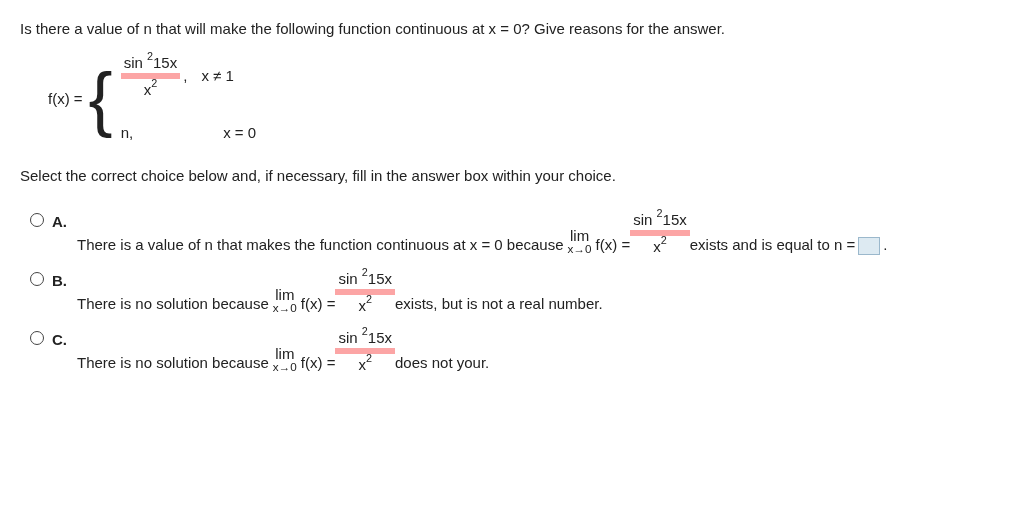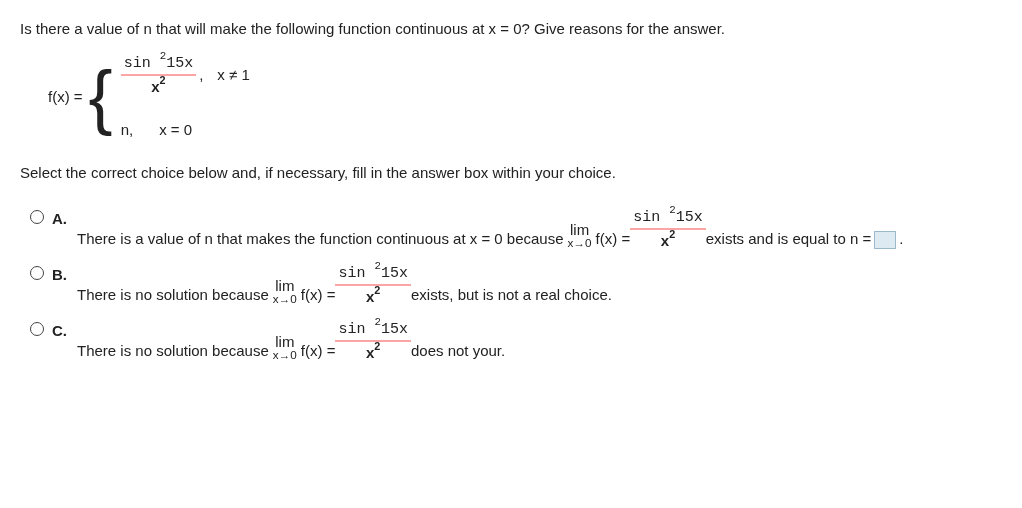--- a/index.html
+++ b/index.html
@@ -47,26 +47,24 @@
     }
     .frac {
       display: inline-flex;
       flex-direction: column;
       align-items: center;
       vertical-align: middle;
       line-height: 1.1;
     }
     .frac .num {
       padding: 0 3px 1px 3px;
-      border-bottom: 2px solid #fca5a5;
-      font-family: Liberation Mono, monospace;
+      border-bottom: 6px solid #fca5a5;
     }
     .frac .den {
       padding: 1px 3px 0 3px;
-      font-weight: bold;
     }
     .sup {
       font-size: 0.72em;
       vertical-align: super;
       position: relative;
       top: -0.15em;
     }
     .instruction {
       margin-bottom: 24px;
     }
@@ -149,21 +147,21 @@
         </span>
         <span class="den">
           <span>x</span><span class="sup">2</span>
         </span>
       </span>
       <span style="margin-left:3px;">,</span>
       <span class="case-cond">x ≠ 1</span>
     </div>
     <div class="case-row">
       <span>n,</span>
-      <span class="case-cond" style="margin-left:26px;">x = 0</span>
+      <span class="case-cond" style="margin-left:90px;">x = 0</span>
     </div>
   </div>
 </div>
 
 <div class="instruction">Select the correct choice below and, if necessary, fill in the answer box within your choice.</div>
 
 <div class="choices">
 
   <div class="choice">
     <div class="radio"></div>
@@ -205,21 +203,21 @@
         <span class="inline-mid"> f(x) = </span>
         <span class="frac">
           <span class="num">
             <span>sin</span>
             <span class="sup">2</span><span>15x</span>
           </span>
           <span class="den">
             <span>x</span><span class="sup">2</span>
           </span>
         </span>
-        <span class="inline-mid"> exists, but is not a real choice.</span>
+        <span class="inline-mid"> exists, but is not a real number.</span>
       </div>
     </div>
   </div>
 
   <div class="choice">
     <div class="radio"></div>
     <div class="choice-label">C.</div>
     <div class="choice-body">
       <div class="choice-text">
         <span class="inline-mid">There is no solution because </span>

